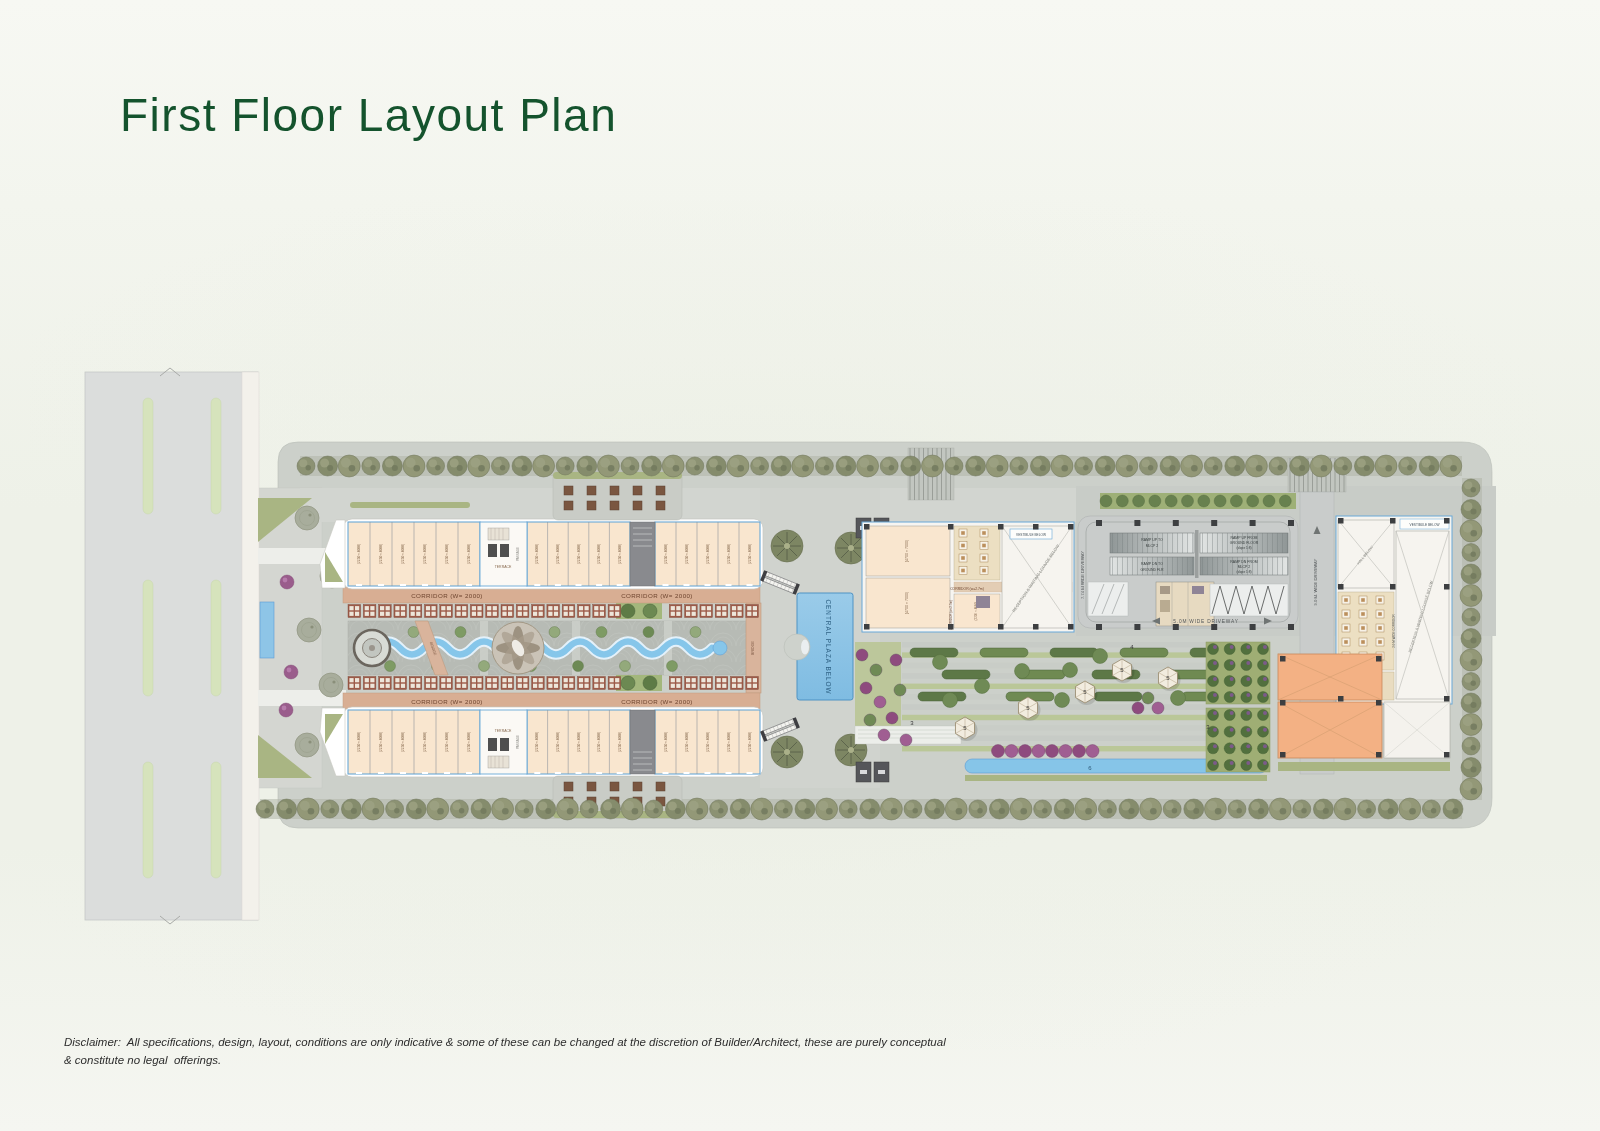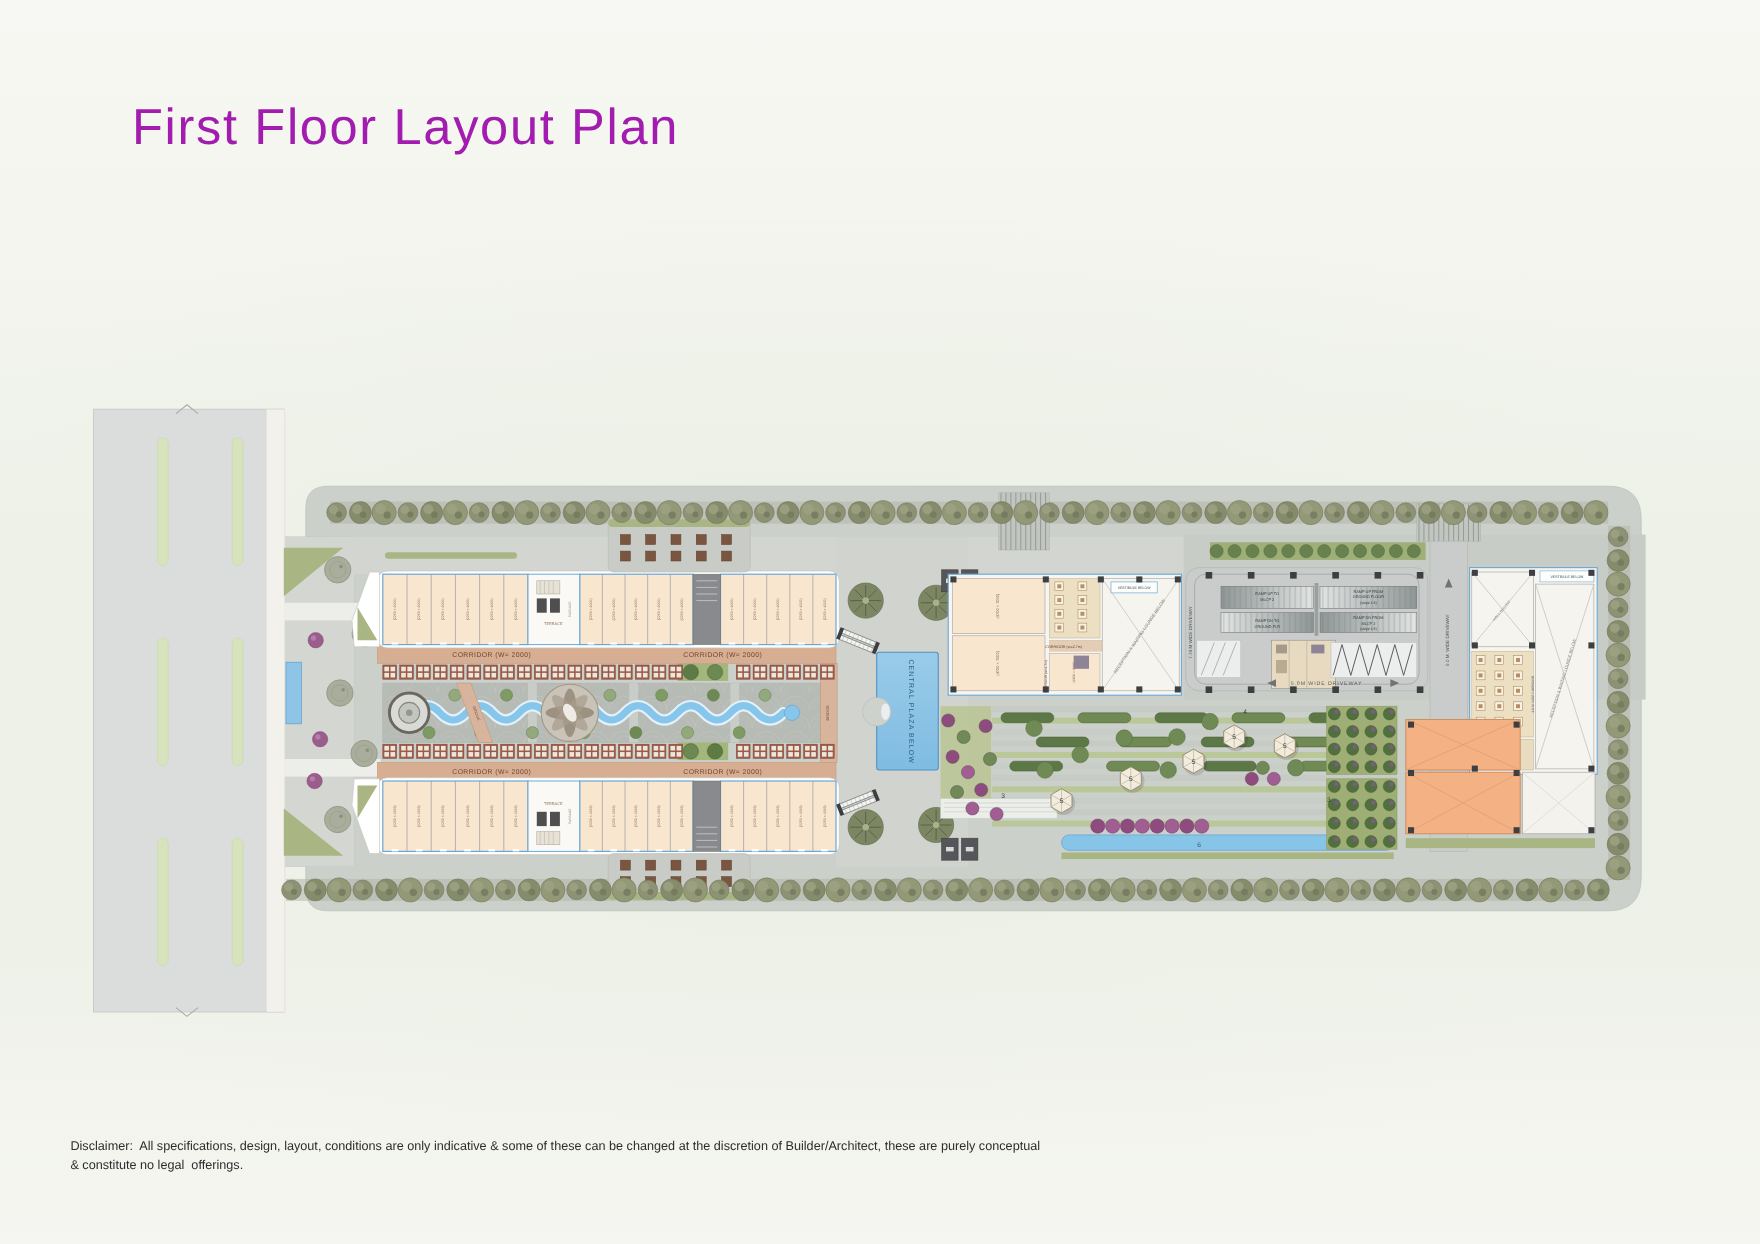--- a/index.html
+++ b/index.html
@@ -5,26 +5,26 @@
   html,body{margin:0;padding:0}
   body{
     width:1600px;height:1131px;position:relative;overflow:hidden;
     background:linear-gradient(180deg,#f7f8f3 0%,#f3f5ee 18%,#eef1e8 45%,#eef1e8 75%,#f5f6f1 100%);
     font-family:"Liberation Sans",sans-serif;
   }
   .wash{position:absolute;left:30px;top:200px;width:1510px;height:850px;
     background:radial-gradient(ellipse 62% 55% at 48% 50%,#ebeee3 0%,rgba(238,241,232,.55) 55%,rgba(243,245,239,0) 100%);}
   .page-title{
     position:absolute;left:120px;top:88px;margin:0;
-    font-size:46px;font-weight:400;letter-spacing:1.5px;color:#a21caf;
+    font-size:46px;font-weight:400;letter-spacing:1.5px;color:#14532d;
     font-family:"Liberation Sans",sans-serif;
   }
   .disclaimer{
     position:absolute;left:64px;top:1034px;width:935px;
-    font-size:11.5px;line-height:1.55;color:#2d2d2d;white-space:pre-wrap;
+    font-size:11.5px;line-height:1.55;color:#2d2d2d;white-space:pre-wrap;font-style:italic;
   }
   svg{position:absolute;left:60px;top:230px}
   svg text{font-family:"Liberation Sans",sans-serif}
 </style>
 </head>
 <body>
 
 <div class="wash"></div>
 
 <h1 class="page-title">First Floor Layout Plan</h1>

